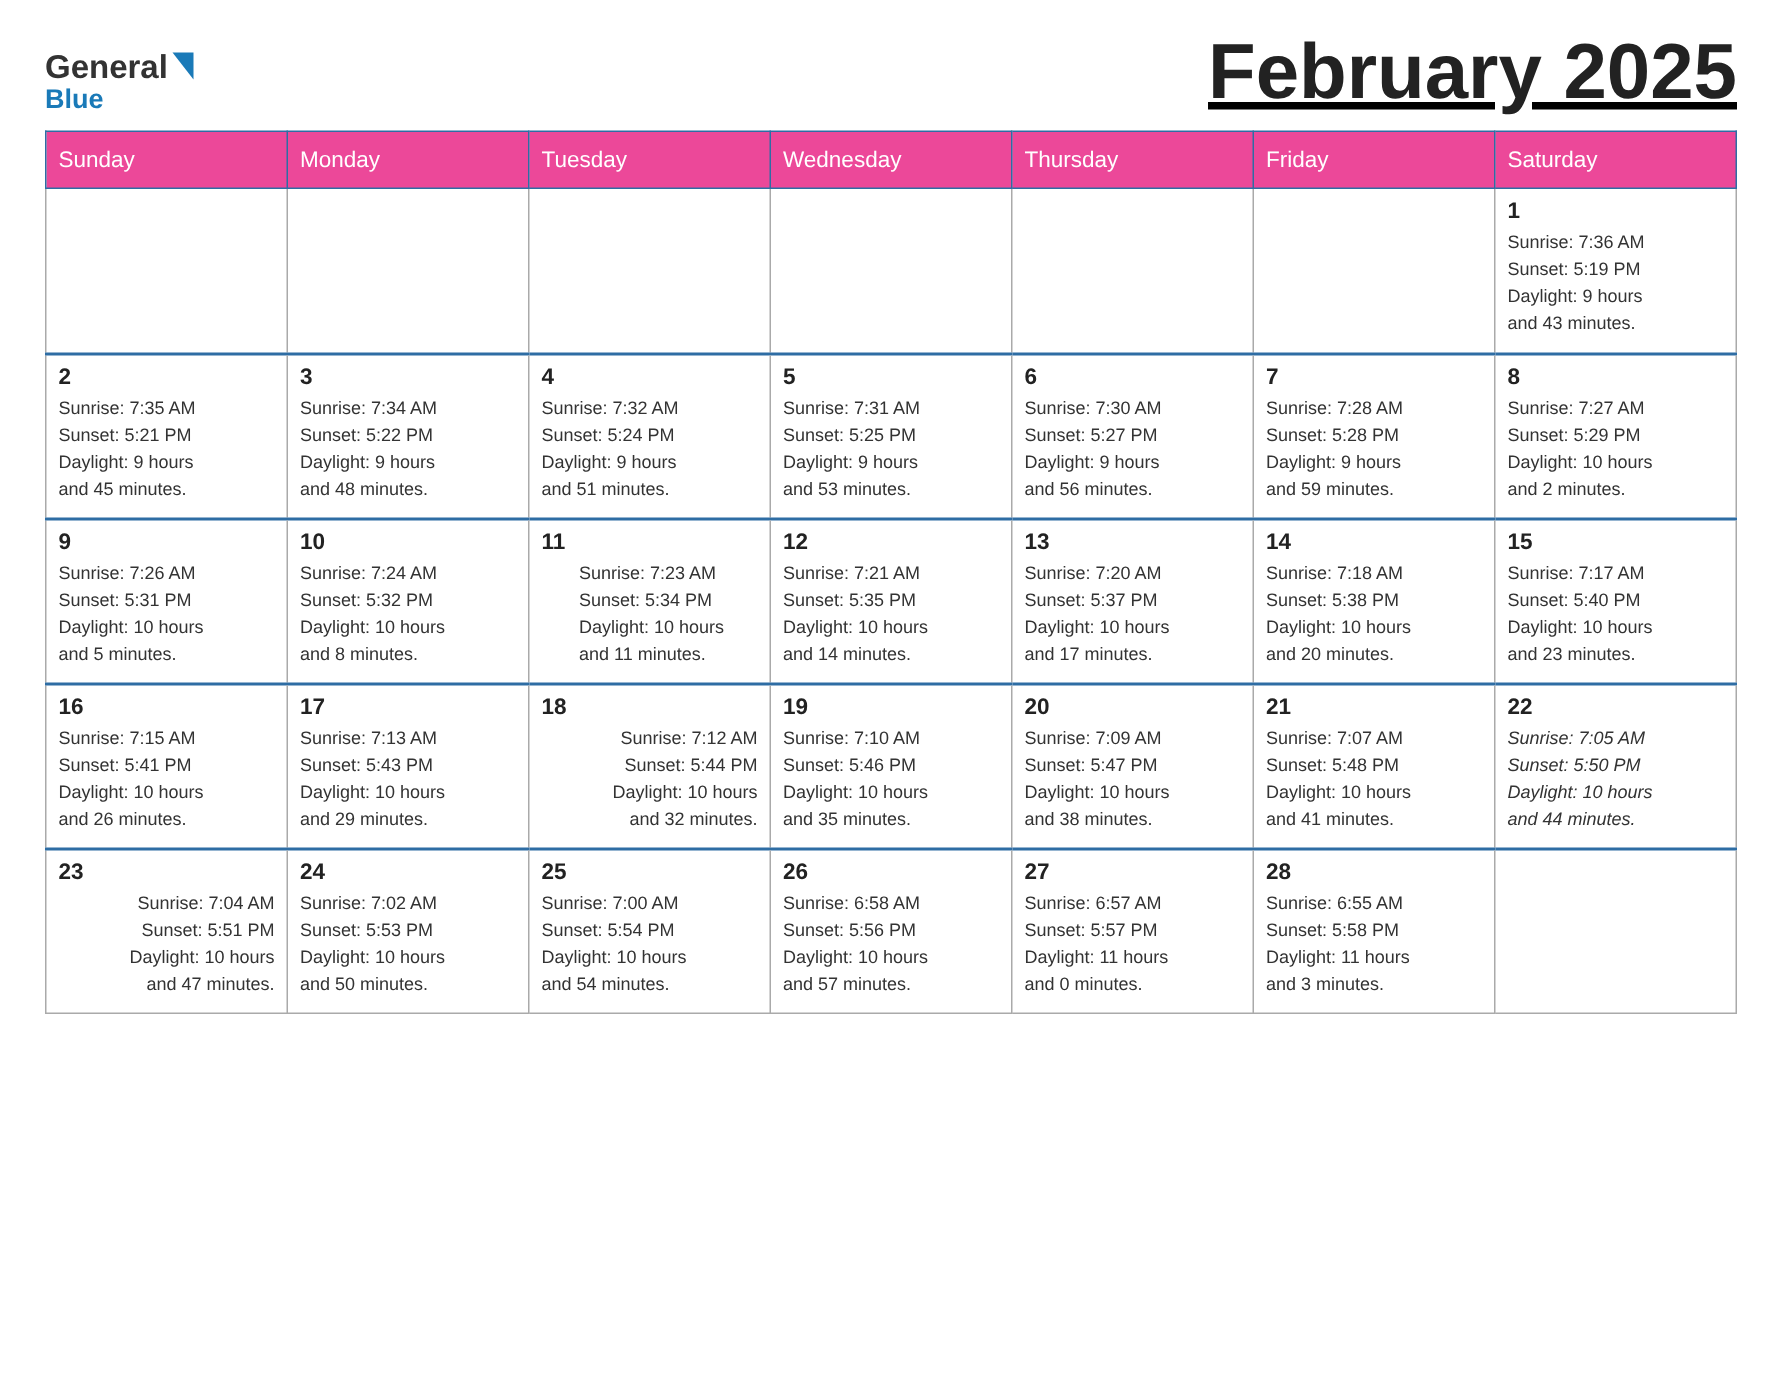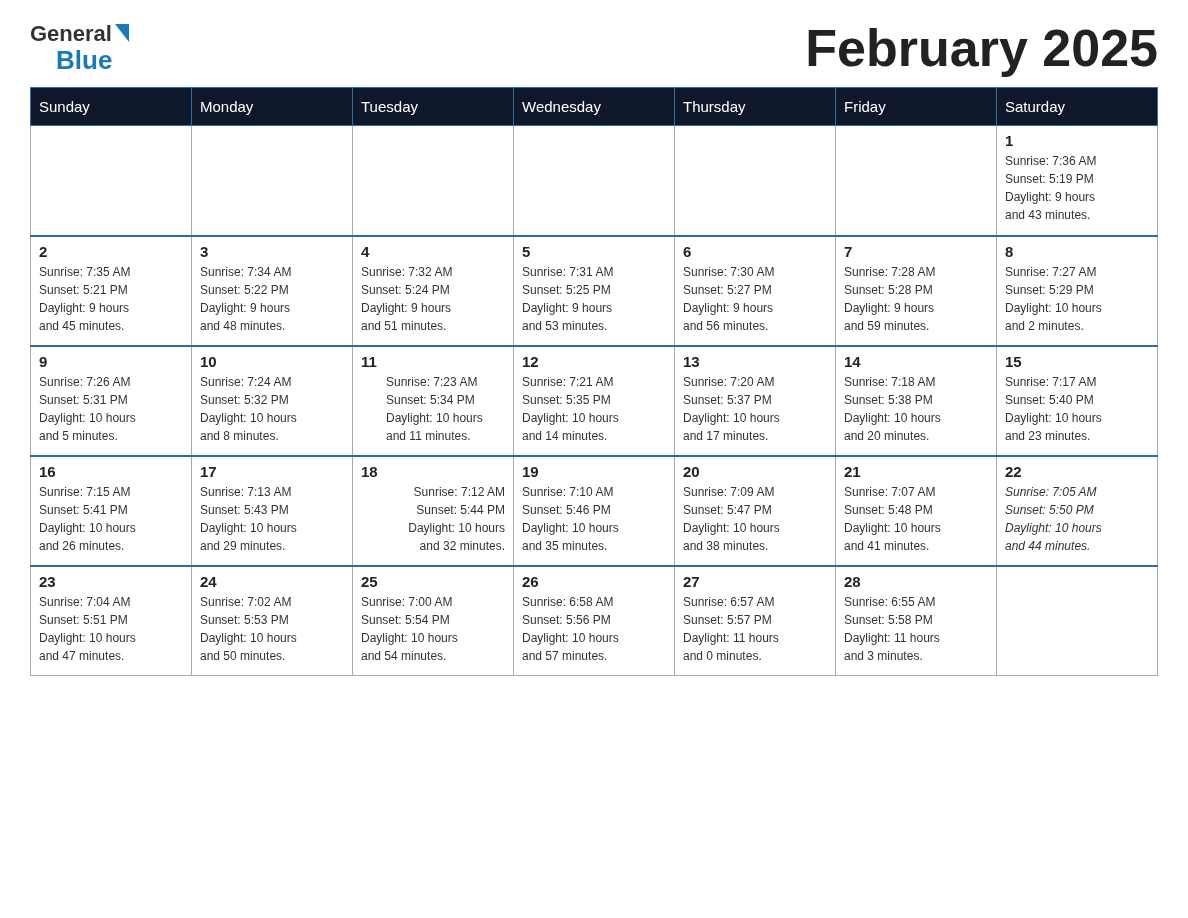--- a/index.html
+++ b/index.html
@@ -6,21 +6,21 @@
     body {
       font-family: Arial, sans-serif;
       background: #fff;
       padding: 20px 30px;
       width: 1188px;
       min-height: 918px;
     }
     .header {
       display: flex;
       justify-content: space-between;
-      align-items: center;
+      align-items: flex-end;
       margin-bottom: 10px;
     }
     .logo {
       display: flex;
       flex-direction: column;
       align-items: flex-start;
     }
     .logo-top {
       display: flex;
       align-items: center;
@@ -33,47 +33,47 @@
     .logo-triangle {
       width: 0;
       height: 0;
       border-left: 14px solid transparent;
       border-right: 0px solid transparent;
       border-top: 18px solid #1a7ab8;
       margin-left: 3px;
       margin-top: -2px;
     }
     .logo-blue {
-      font-size: 26px;
+      font-size: 18px;
       font-weight: bold;
       color: #1a7ab8;
       margin-top: -2px;
-      margin-left: 26px;
     }
     .title-section {
       text-align: right;
+      text-decoration: underline;
     }
     .month-title {
       font-size: 52px;
       font-weight: bold;
       color: #222;
       line-height: 1.1;
     }
     .location {
       font-size: 20px;
       color: #444;
       margin-top: 4px;
     }
     .calendar {
       width: 100%;
       border-collapse: collapse;
       margin-top: 8px;
     }
     .calendar th {
-      background-color: #0f172a;
+      background-color: #ec4899;
       color: #fff;
       font-size: 15px;
       font-weight: normal;
       padding: 10px 8px;
       border: 1px solid #2e6da4;
       text-align: left;
     }
     .calendar td {
       border: 1px solid #aaa;
       vertical-align: top;
@@ -299,21 +299,21 @@
           <span class="day-number">22</span>
           <div class="day-info" style="white-space: pre-line; font-style: italic;">Sunrise: 7:05 AM
 Sunset: 5:50 PM
 Daylight: 10 hours
 and 44 minutes.</div>
         </td>
       </tr>
       <tr class="week-row">
         <td>
           <span class="day-number">23</span>
-          <div class="day-info" style="white-space: pre-line;">Sunrise: 7:04 AM
+          <div class="day-info" style="white-space: pre-line; text-align: right;">Sunrise: 7:04 AM
 Sunset: 5:51 PM
 Daylight: 10 hours
 and 47 minutes.</div>
         </td>
         <td>
           <span class="day-number">24</span>
           <div class="day-info" style="white-space: pre-line;">Sunrise: 7:02 AM
 Sunset: 5:53 PM
 Daylight: 10 hours
 and 50 minutes.</div>

